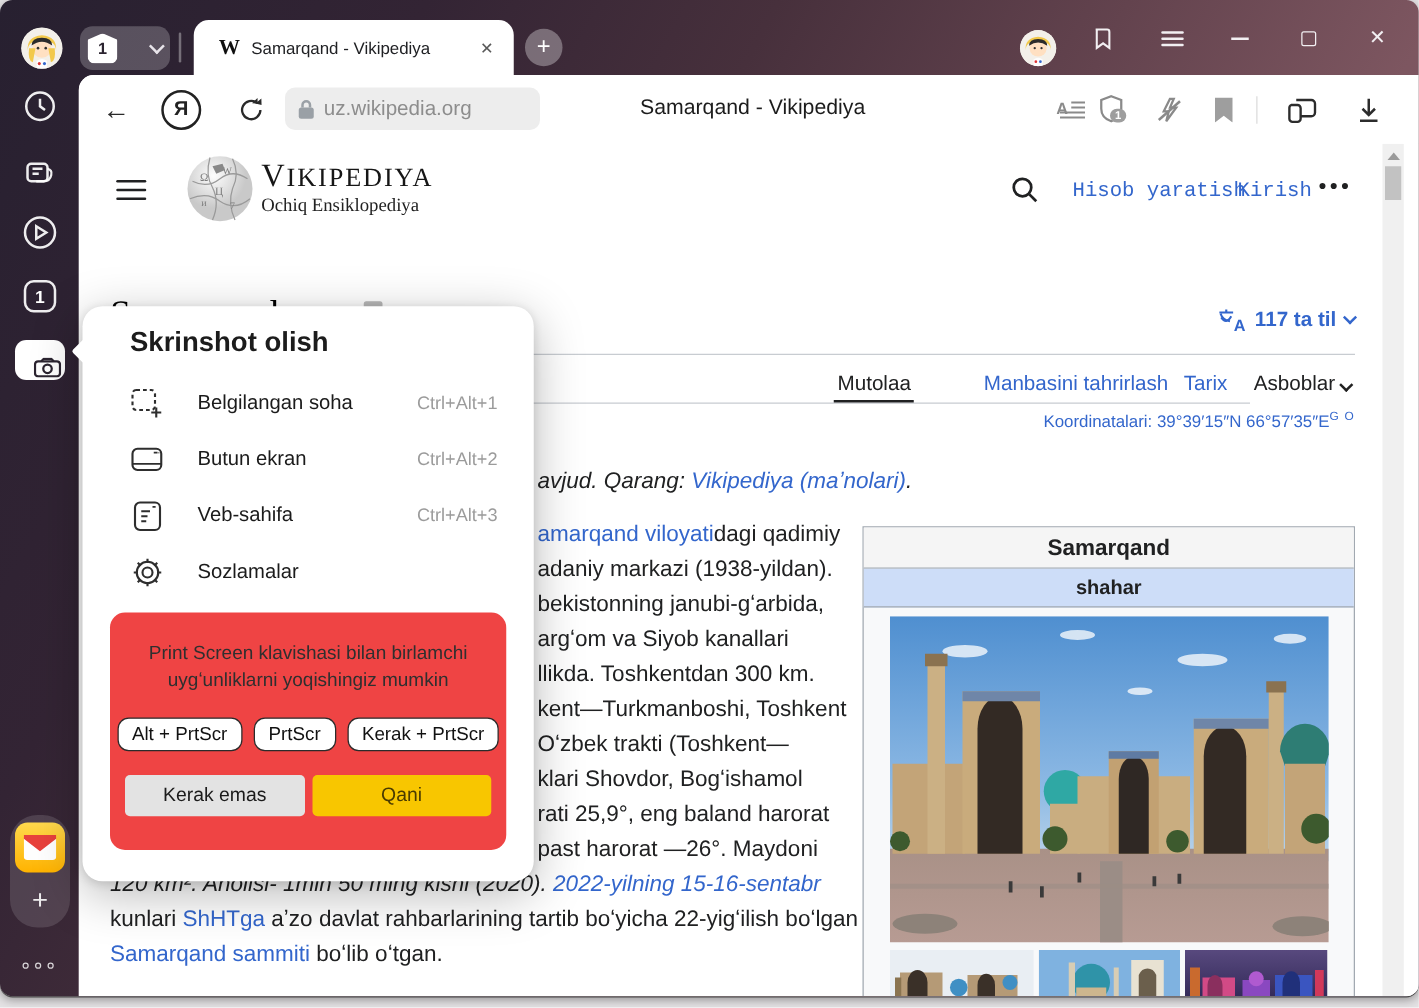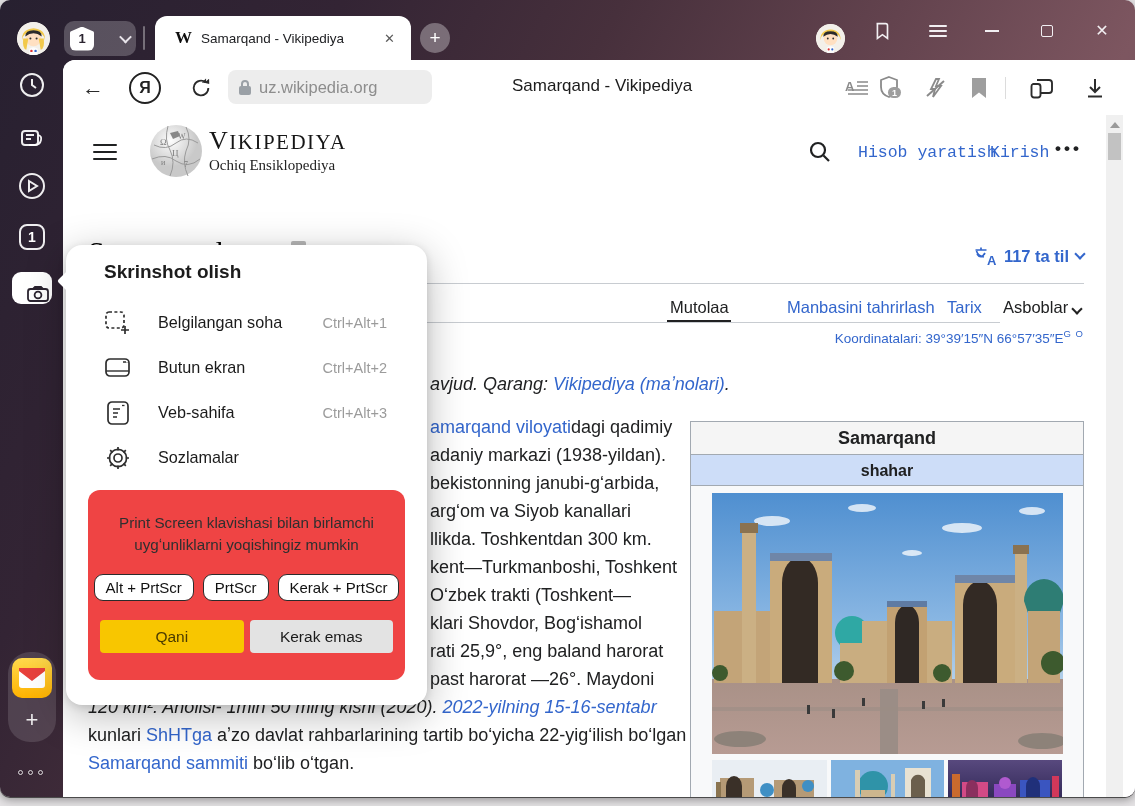--- a/index.html
+++ b/index.html
@@ -106,25 +106,25 @@
 
   
   .scrollbar { position:absolute; right:12px; top:0; bottom:0; width:17px; background:#f0f0f0; }
   .sb-arrow { position:absolute; left:4px; top:7px; width:0; height:0; border-left:5px solid transparent; border-right:5px solid transparent; border-bottom:6px solid #9a9a9a; }
   .sb-thumb { position:absolute; left:2px; top:18px; width:13px; height:27px; background:#c2c2c2; }
 
   
   .popup { position:absolute; left:66px; top:245px; width:361px; height:460px; background:#fff; border-radius:16px;
     box-shadow:0 10px 40px rgba(0,0,0,.28), 0 2px 8px rgba(0,0,0,.12); z-index:50; }
   .popup-notch { position:absolute; left:-6px; top:29px; width:14px; height:14px; background:#fff; transform:rotate(45deg); border-radius:2px; }
-  .popup-title { position:absolute; left:38px; top:16px; font-size:19px; font-weight:bold; color:#1c1c1c; }
+  .popup-title { position:absolute; left:38px; top:16px; font-size:22px; font-weight:bold; color:#1c1c1c; }
   .pm-item { position:absolute; left:0; width:100%; height:45px; display:flex; align-items:center; }
   .pm-icon { width:27px; margin-left:38px; display:flex; justify-content:center; }
   .pm-label { margin-left:27px; font-size:16.2px; color:#1b1b1b; }
-  .pm-short { position:absolute; right:40px; font-size:14.5px; color:#9b9b9b;text-align:right; }
+  .pm-short { position:absolute; right:29px; font-size:14.5px; color:#9b9b9b;text-align:right; }
   .hint-card { position:absolute; left:22px; top:245px; width:317px; height:190px; background:#ef4444; border-radius:12px; }
   .hint-text { position:absolute; left:0; top:22px; width:100%; text-align:center; font-size:15.2px; line-height:22px; color:#2f2f2f; }
   .keys-row { position:absolute; left:0; top:84px; width:100%; display:flex; justify-content:center; gap:9px; }
   .keycap { border:1.6px solid #2b2b2b; border-radius:9px; background:#fff; padding:4px 11px; font-size:15px; color:#111; }
   .btn-row { position:absolute; left:12px; top:130px; width:293px; display:flex; gap:6px; }
   .btn { flex:1; height:33px; border:none; border-radius:4px; font-size:15.5px; font-family:"Liberation Sans", sans-serif; }
   .btn-primary { background:#f8c600; color:#4a3b00; }
   .btn-secondary { background:#e3e3e3; color:#1b1b1b; }
 </style>
 </head>
@@ -565,19 +565,19 @@
       <div class="hint-text">
         <div>Print Screen klavishasi bilan birlamchi</div>
         <div>uygʻunliklarni yoqishingiz mumkin</div>
       </div>
       <div class="keys-row">
         <span class="keycap">Alt + PrtScr</span>
         <span class="keycap">PrtScr</span>
         <span class="keycap">Kerak + PrtScr</span>
       </div>
       <div class="btn-row">
+        <button class="btn btn-secondary">Kerak emas</button>
         <button class="btn btn-primary">Qani</button>
-        <button class="btn btn-secondary">Kerak emas</button>
       </div>
     </div>
   </div>
 
 </div>
 
 </body></html>

